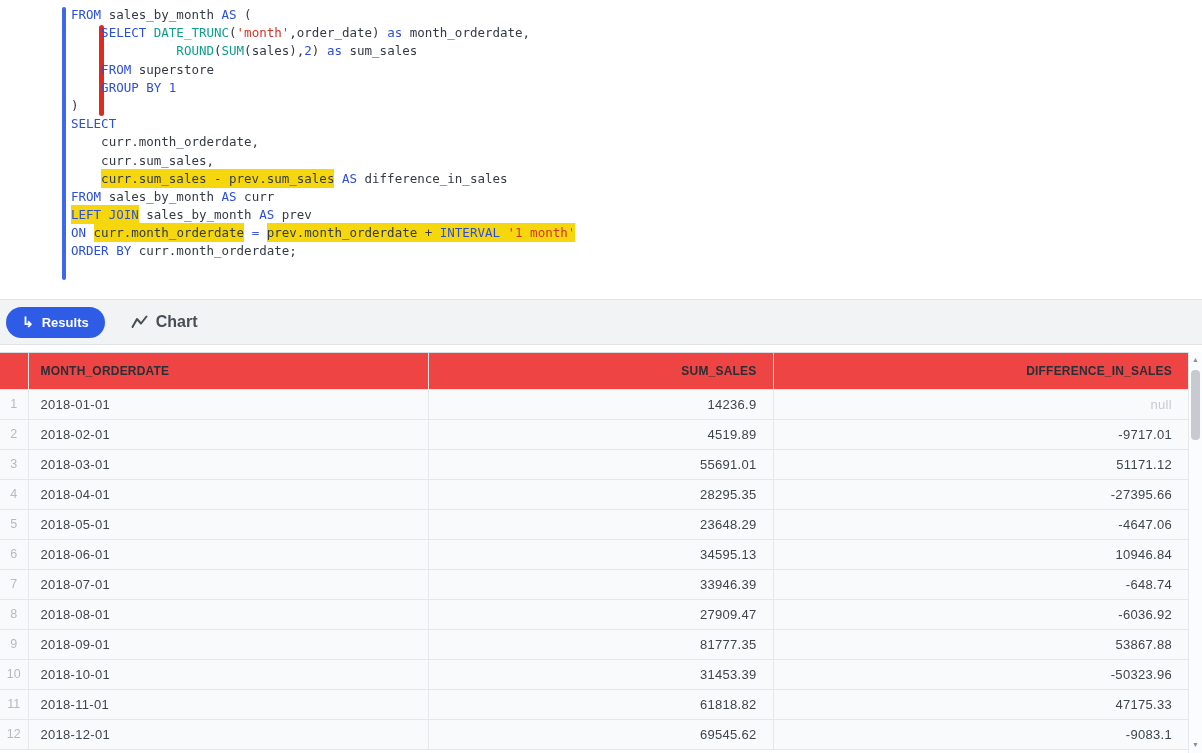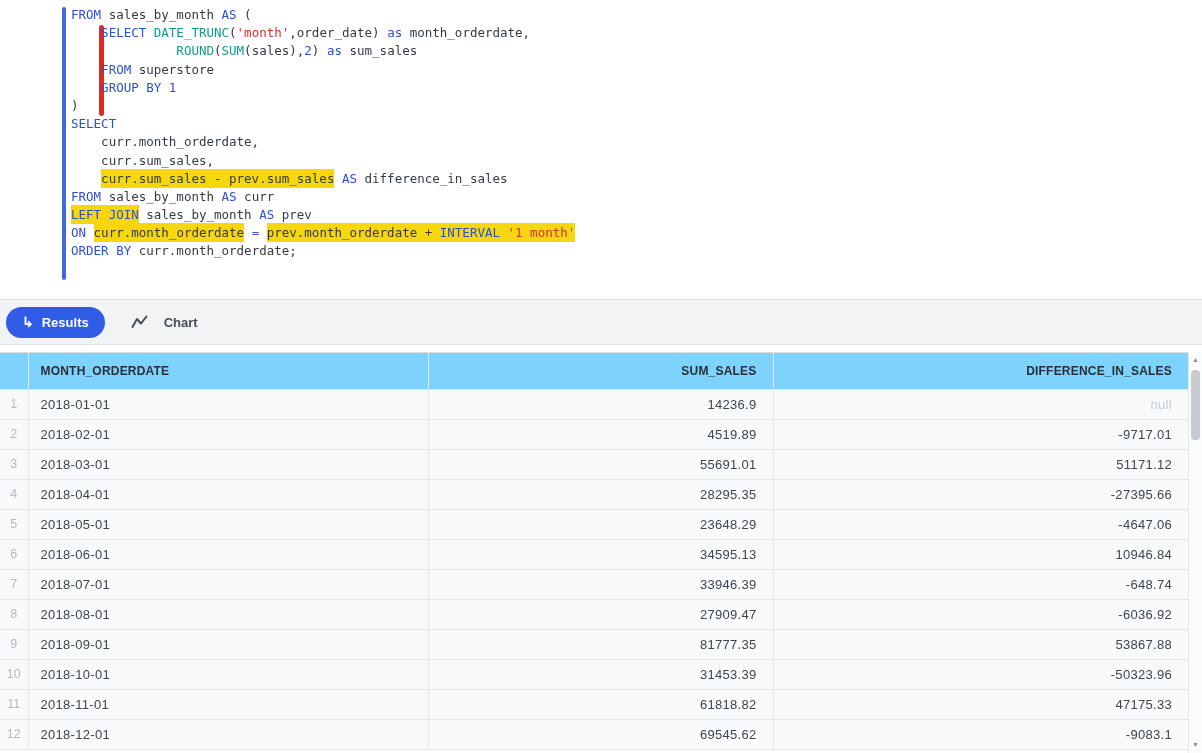--- a/index.html
+++ b/index.html
@@ -29,29 +29,29 @@
 
   
   .tabbar { height:46px; background:#f1f3f5; border-top:1px solid #e0e3e8;
             border-bottom:1px solid #e0e3e8; display:flex; align-items:center;
             padding-left:6px; }
   .results-btn { display:inline-flex; align-items:center; gap:8px; height:31px;
                  padding:0 16px; border:none; border-radius:16px; background:#2e5ce6;
                  color:#fff; font-family:"Liberation Sans", sans-serif;
                  font-size:13px; font-weight:bold; cursor:pointer; }
   .r-icon { font-size:14px; font-weight:bold; line-height:1; }
-  .chart-tab { display:inline-flex; align-items:center; gap:16px; margin-left:26px;
-               color:#474e56; font-size:13px; font-weight:bold; cursor:pointer; }
+  .chart-tab { display:inline-flex; align-items:center; gap:8px; margin-left:26px;
+               color:#474e56; font-size:16px; font-weight:bold; cursor:pointer; }
   .chart-ic { display:block; }
 
   
   .results { position:relative; width:100%; height:408px; background:#fff; }
   .grid { position:absolute; top:7px; left:0; right:14px; border-top:1px solid #d9dde2; }
   table { width:100%; border-collapse:collapse; table-layout:fixed; background:#f9fafb; }
-  th { height:36px; background:#7dd3fc; font-size:12px; font-weight:bold;
+  th { height:36px; background:#ef4444; font-size:12px; font-weight:bold;
        color:#292f36; border-bottom:1px solid #e5e8eb; letter-spacing:.2px; }
   td { height:30px; font-size:13px; color:#3e454d; border-bottom:1px solid #e5e8eb;
        letter-spacing:.3px; background:#f9fafb; }
   .bR { border-right:1px solid #e5e8eb; }
   .aL { text-align:left;  padding-left:12px; }
   .aR { text-align:right; padding-right:16px; }
   .idx { text-align:center; color:#b4bac2; font-size:12.5px; letter-spacing:0; }
   .nullv { color:#c6cbd2; }
 
   

